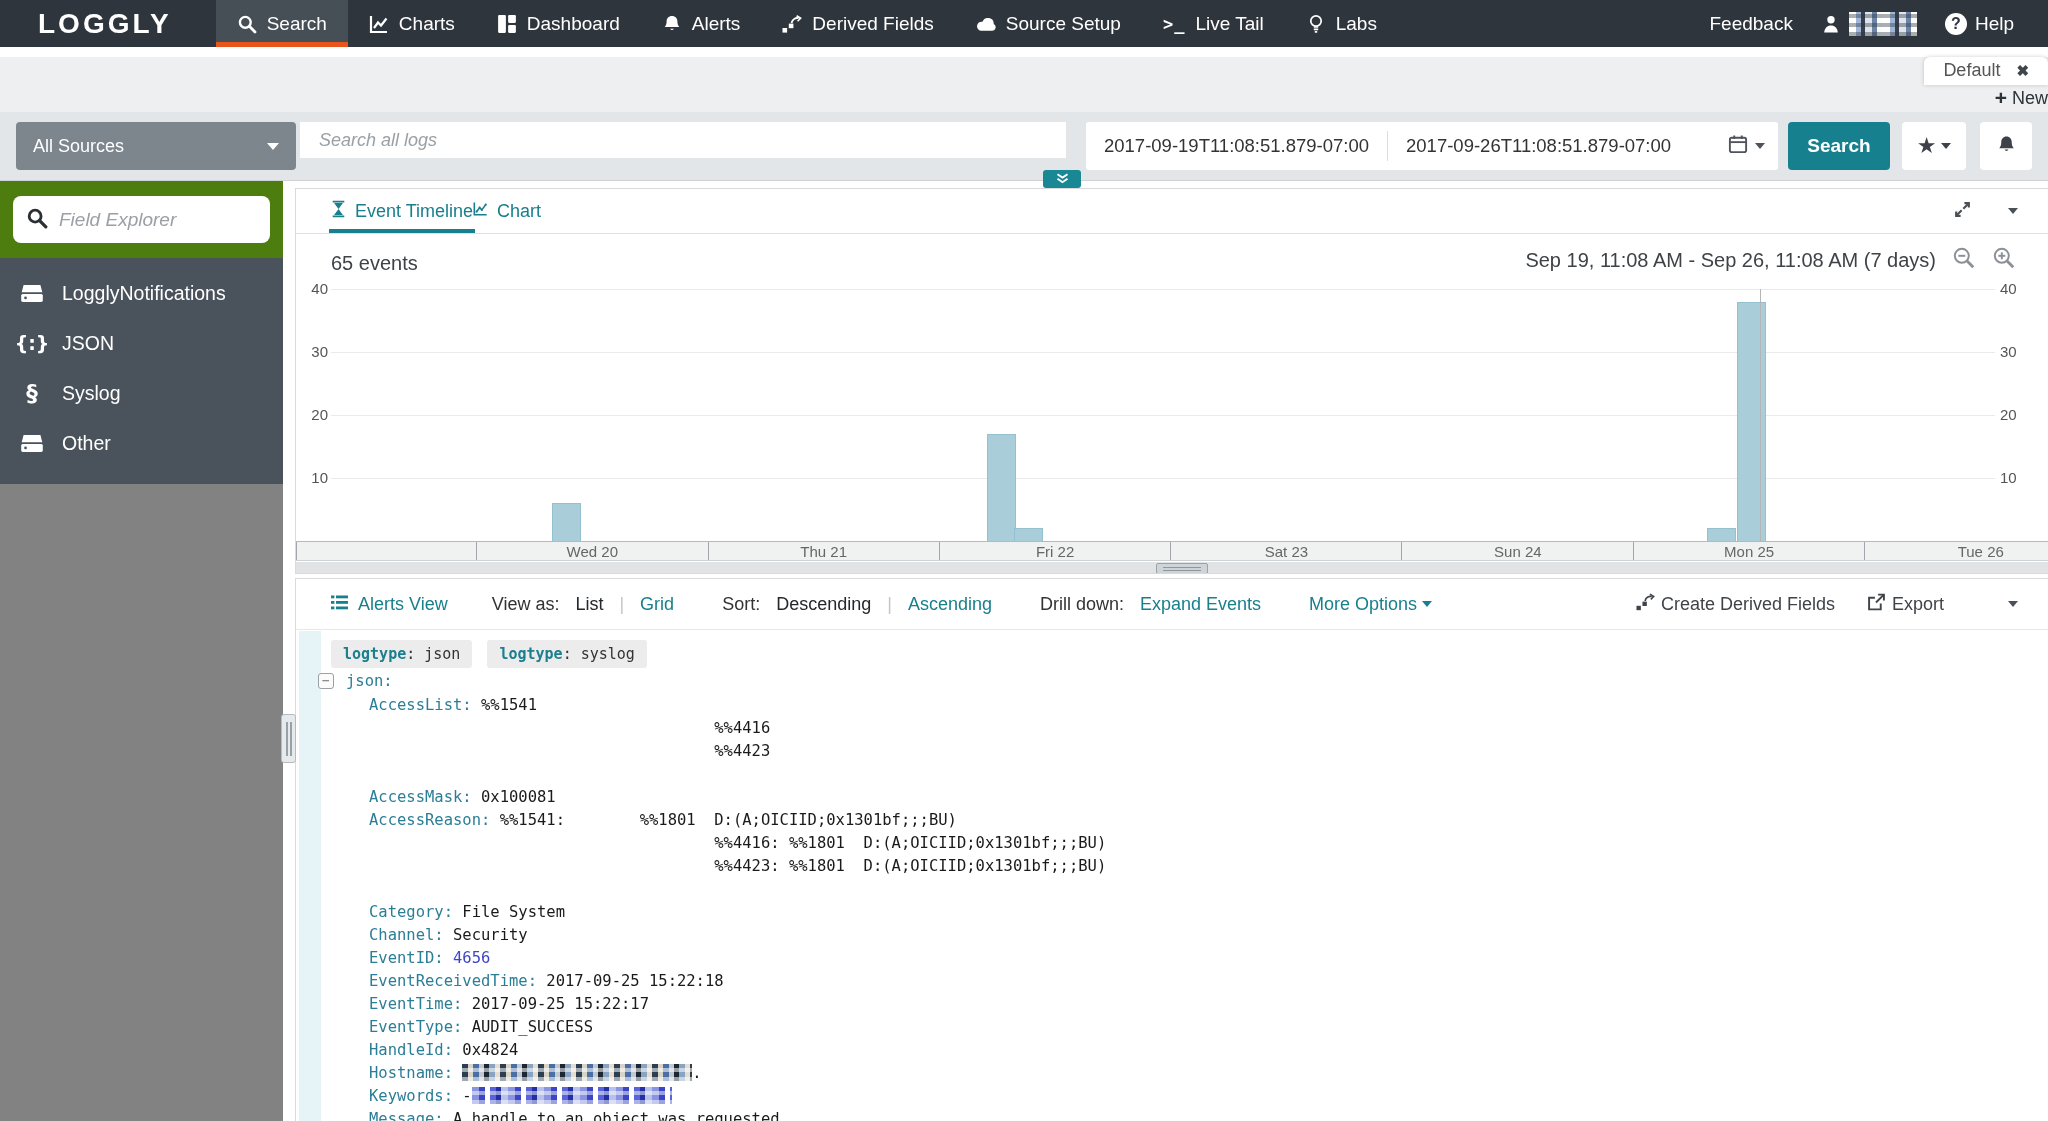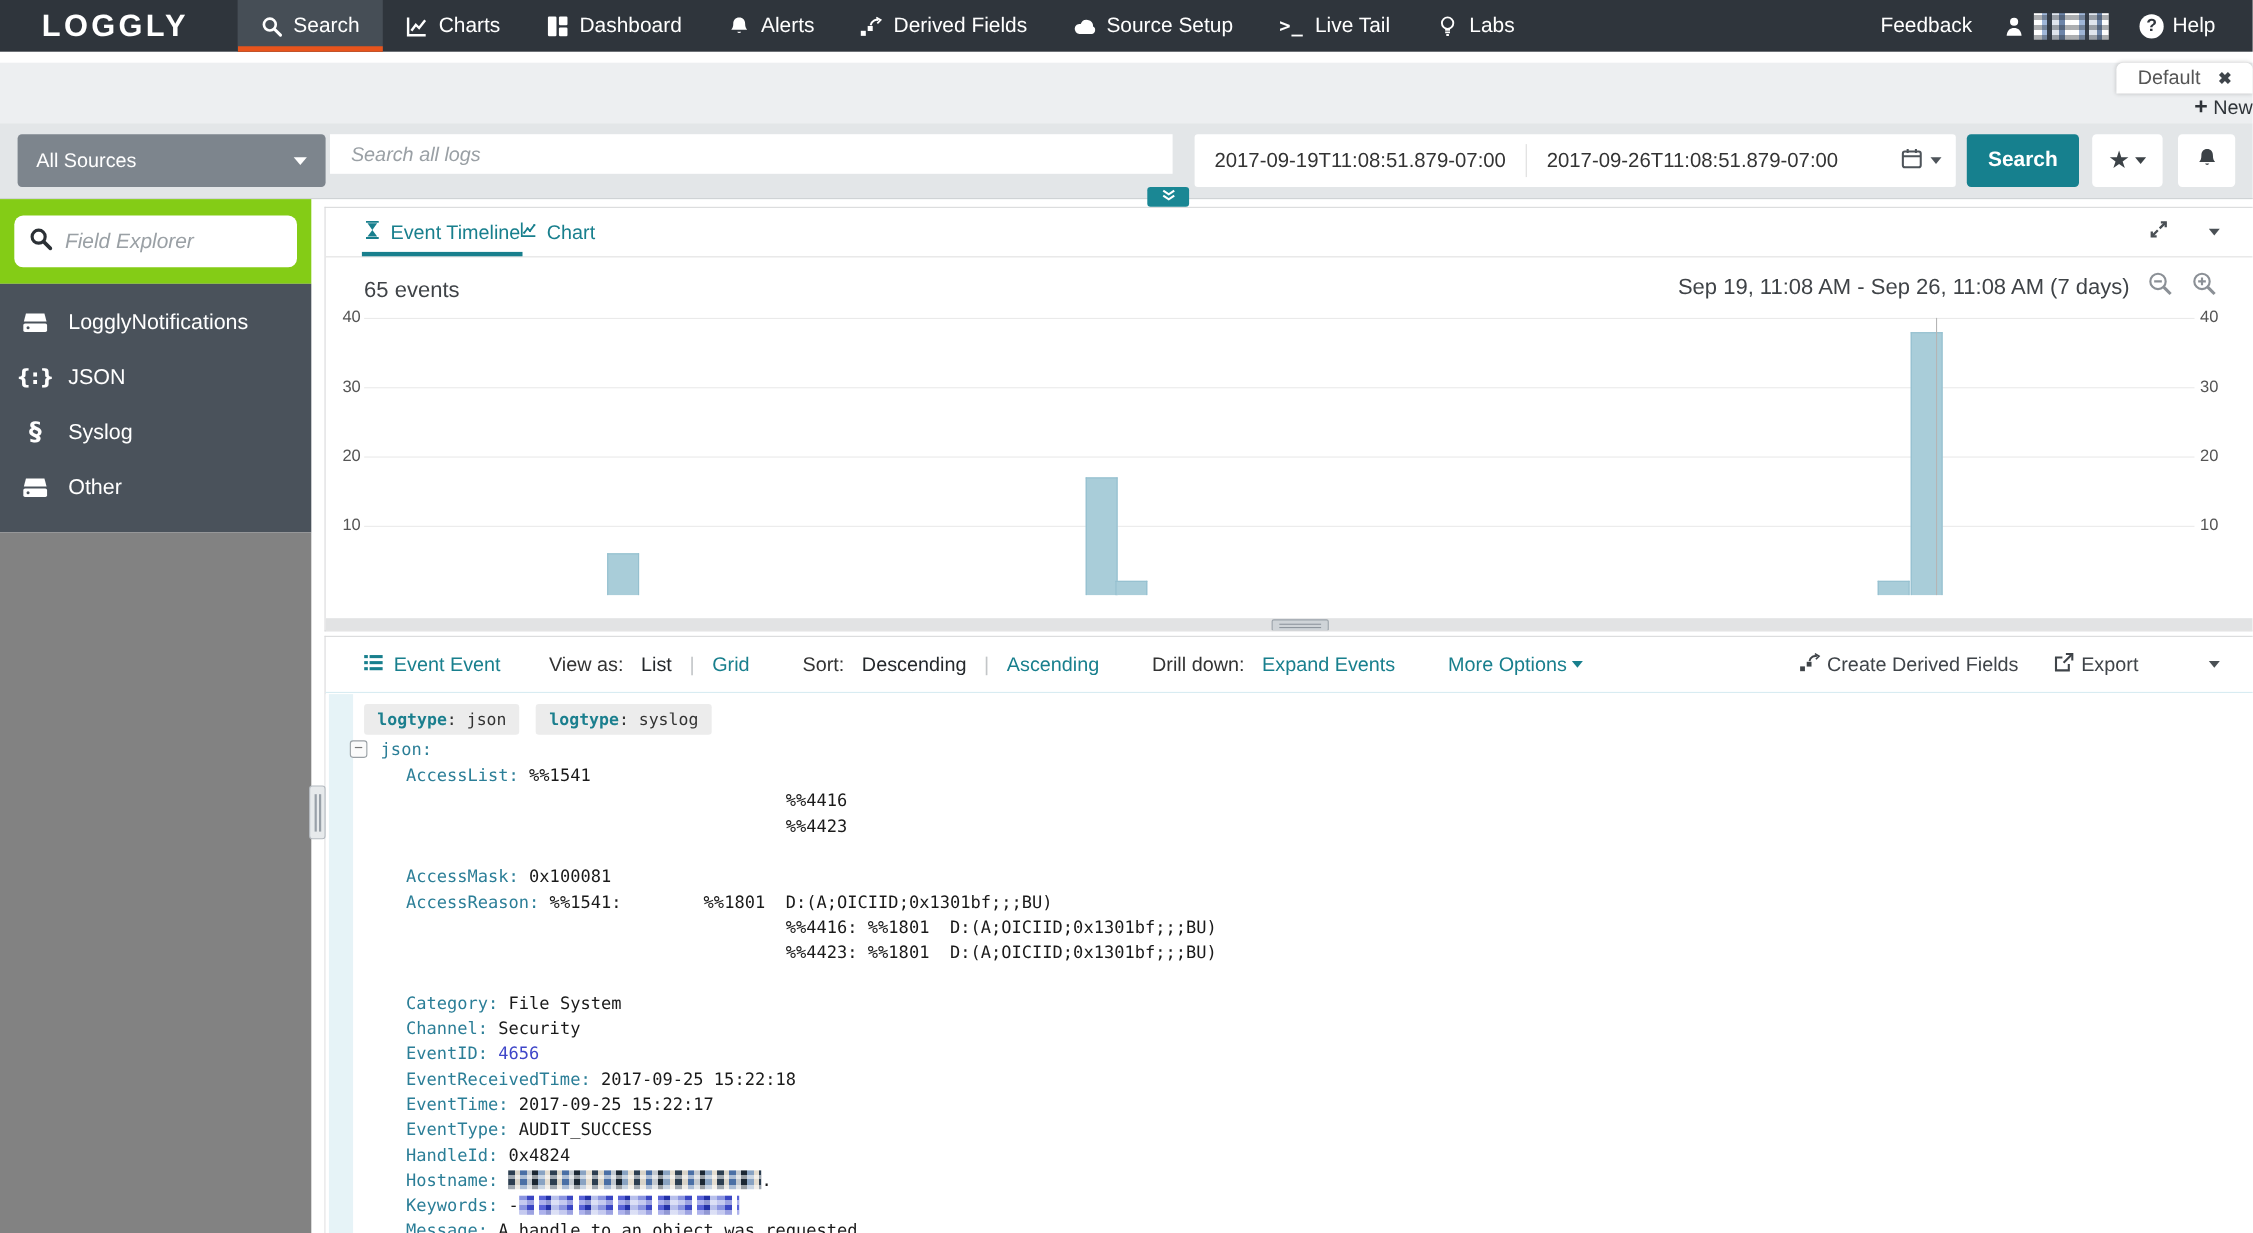--- a/index.html
+++ b/index.html
@@ -49,21 +49,21 @@
   .white-btn { position:absolute; top:10px; height:48px; background:#fff; border-radius:4px; color:#3c4247; cursor:pointer; }
   .star-btn { left:1902px; width:64px; display:flex; align-items:center; justify-content:center; gap:5px; font-size:22px; }
   .star-btn .caret { color:#3c4247; }
   .bell-btn { left:1980px; width:52px; }
   .bell-btn svg { width:21px; height:21px; }
   .chevron-badge { position:absolute; left:1043px; top:170px; width:38px; height:18px; background:#1a8794; border-radius:3px; z-index:12; cursor:pointer; }
   .chevron-badge svg { width:15px; height:11px; }
 
   
   .sidebar { position:absolute; left:0; top:181px; width:283px; bottom:0; display:flex; flex-direction:column; }
-  .fe-box { height:77px; background:#84cc16; display:flex; align-items:center; padding:0 13px; }
+  .fe-box { height:77px; background:#4d7c0f; display:flex; align-items:center; padding:0 13px; }
   .fe-input-wrap { height:47px; width:100%; background:#fff; border-radius:8px; display:flex; align-items:center; padding:0 13px; gap:11px; }
   .fe-input-wrap svg { width:22px; height:22px; color:#2b3035; }
   .fe-input { border:none; outline:none; flex:1; font-size:19px; font-family:"Liberation Sans",sans-serif; color:#333; min-width:0; }
   .fe-input::placeholder { color:#9aa0a5; font-style:italic; }
   .side-items { background:#4a525b; padding:10px 0 16px; }
   .side-item { height:50px; display:flex; align-items:center; gap:17px; padding:0 19px; color:#fff; font-size:19.5px; cursor:pointer; }
   .side-item .icon-slot { width:26px; display:flex; justify-content:center; }
   .side-item .icon-slot svg { width:24px; height:21px; }
   .glyph { font-family:"DejaVu Sans", sans-serif; font-weight:bold; font-size:19px; color:#fff; }
   .side-rest { flex:1; background:#828282; }
@@ -390,20 +390,32 @@
       <div class="gridline" style="top: 63px;"></div>
       <div class="gridline" style="top: 0px;"></div>
       <div class="bar" title="6" style="left: 13.27%; width: 1.74%; height: 37.8px;"></div>
       <div class="bar" title="17" style="left: 39.4%; width: 1.74%; height: 107.1px;"></div>
       <div class="bar" title="2" style="left: 41.05%; width: 1.74%; height: 12.6px;"></div>
       <div class="bar" title="2" style="left: 82.7%; width: 1.74%; height: 12.6px;"></div>
       <div class="bar" title="38" style="left: 84.5%; width: 1.74%; height: 239.4px;"></div>
       <div class="cursor-line" style="left: 85.9%;"></div>
     </div>
   <div id="ylabels"></div>
+  <div class="axis-band">
+    <div class="axis-cells" id="axis-cells">
+        <div class="axis-cell" style="left: -2.1%; width: 10.81%;"></div>
+        <div class="axis-cell" style="left: 8.71%; width: 13.93%;">Wed 20</div>
+        <div class="axis-cell" style="left: 22.64%; width: 13.88%;">Thu 21</div>
+        <div class="axis-cell" style="left: 36.52%; width: 13.93%;">Fri 22</div>
+        <div class="axis-cell" style="left: 50.45%; width: 13.88%;">Sat 23</div>
+        <div class="axis-cell" style="left: 64.33%; width: 13.93%;">Sun 24</div>
+        <div class="axis-cell" style="left: 78.26%; width: 13.87%;">Mon 25</div>
+        <div class="axis-cell" style="left: 92.13%; width: 13.97%;">Tue 26</div>
+      </div>
+  </div>
   <div class="scroll-strip">
     <div class="scroll-handle">
         <i></i>
         <i></i>
       </div>
   </div>
 <div class="ylabel left" style="top: 280px; position: absolute;">10</div>
     <div class="ylabel right" style="top: 280px; position: absolute;">10</div>
     <div class="ylabel left" style="top: 217px; position: absolute;">20</div>
     <div class="ylabel right" style="top: 217px; position: absolute;">20</div>
@@ -417,21 +429,21 @@
   <div class="ev-toolbar">
     <div class="ev-title">
       <span><svg viewBox="0 0 17 15" fill="currentColor">
             <rect y="0.5" width="3.4" height="2.8"></rect>
             <rect x="5" y="0.5" width="12" height="2.8"></rect>
             <rect y="6" width="3.4" height="2.8"></rect>
             <rect x="5" y="6" width="12" height="2.8"></rect>
             <rect y="11.5" width="3.4" height="2.8"></rect>
             <rect x="5" y="11.5" width="12" height="2.8"></rect>
           </svg></span>
-      <span>Event Event</span>
+      <span>Alerts View</span>
     </div>
     <div class="grp">
       <span class="lbl">View as:</span>
       <span class="sel">List</span>
       <span class="sep">|</span>
       <span class="link">Grid</span>
     </div>
     <div class="grp">
       <span class="lbl">Sort:</span>
       <span class="sel">Descending</span>

